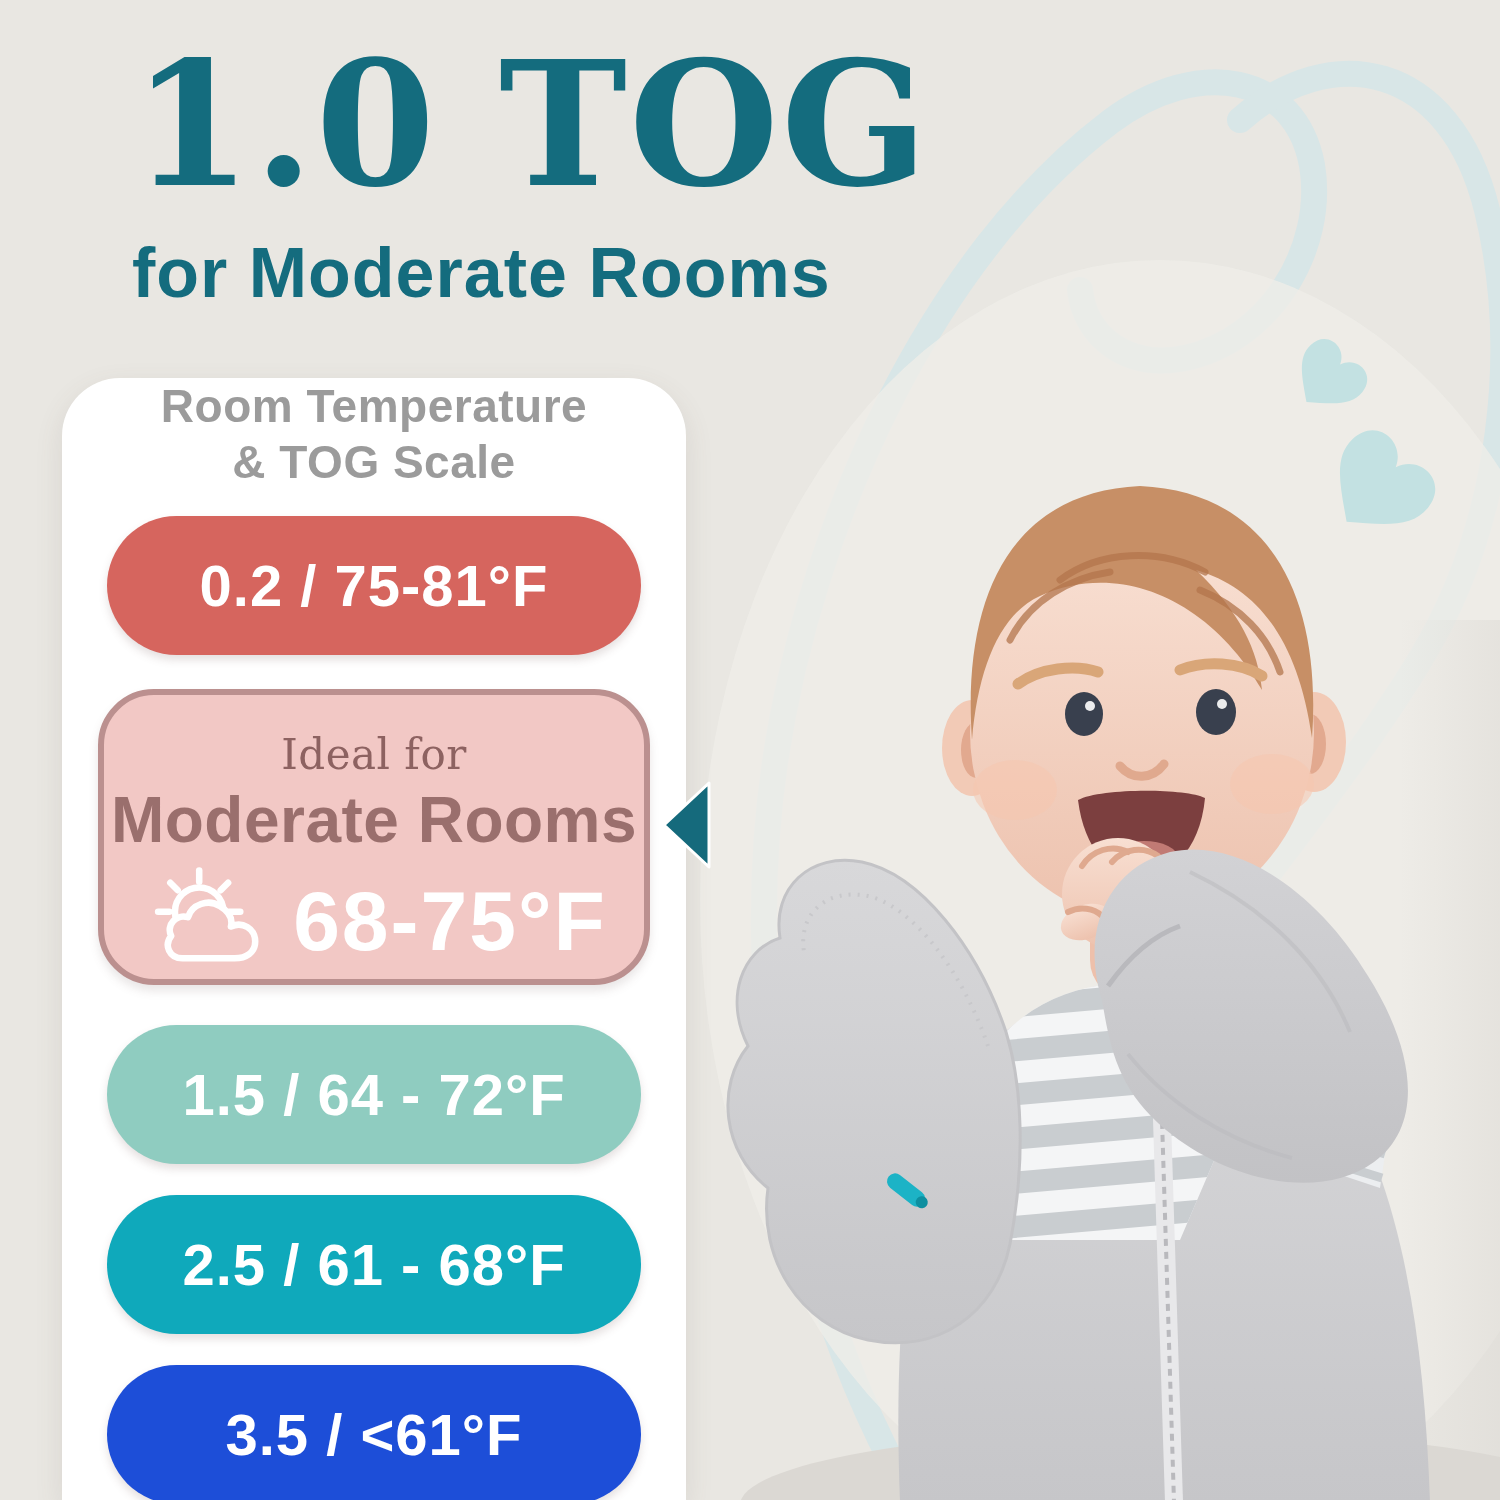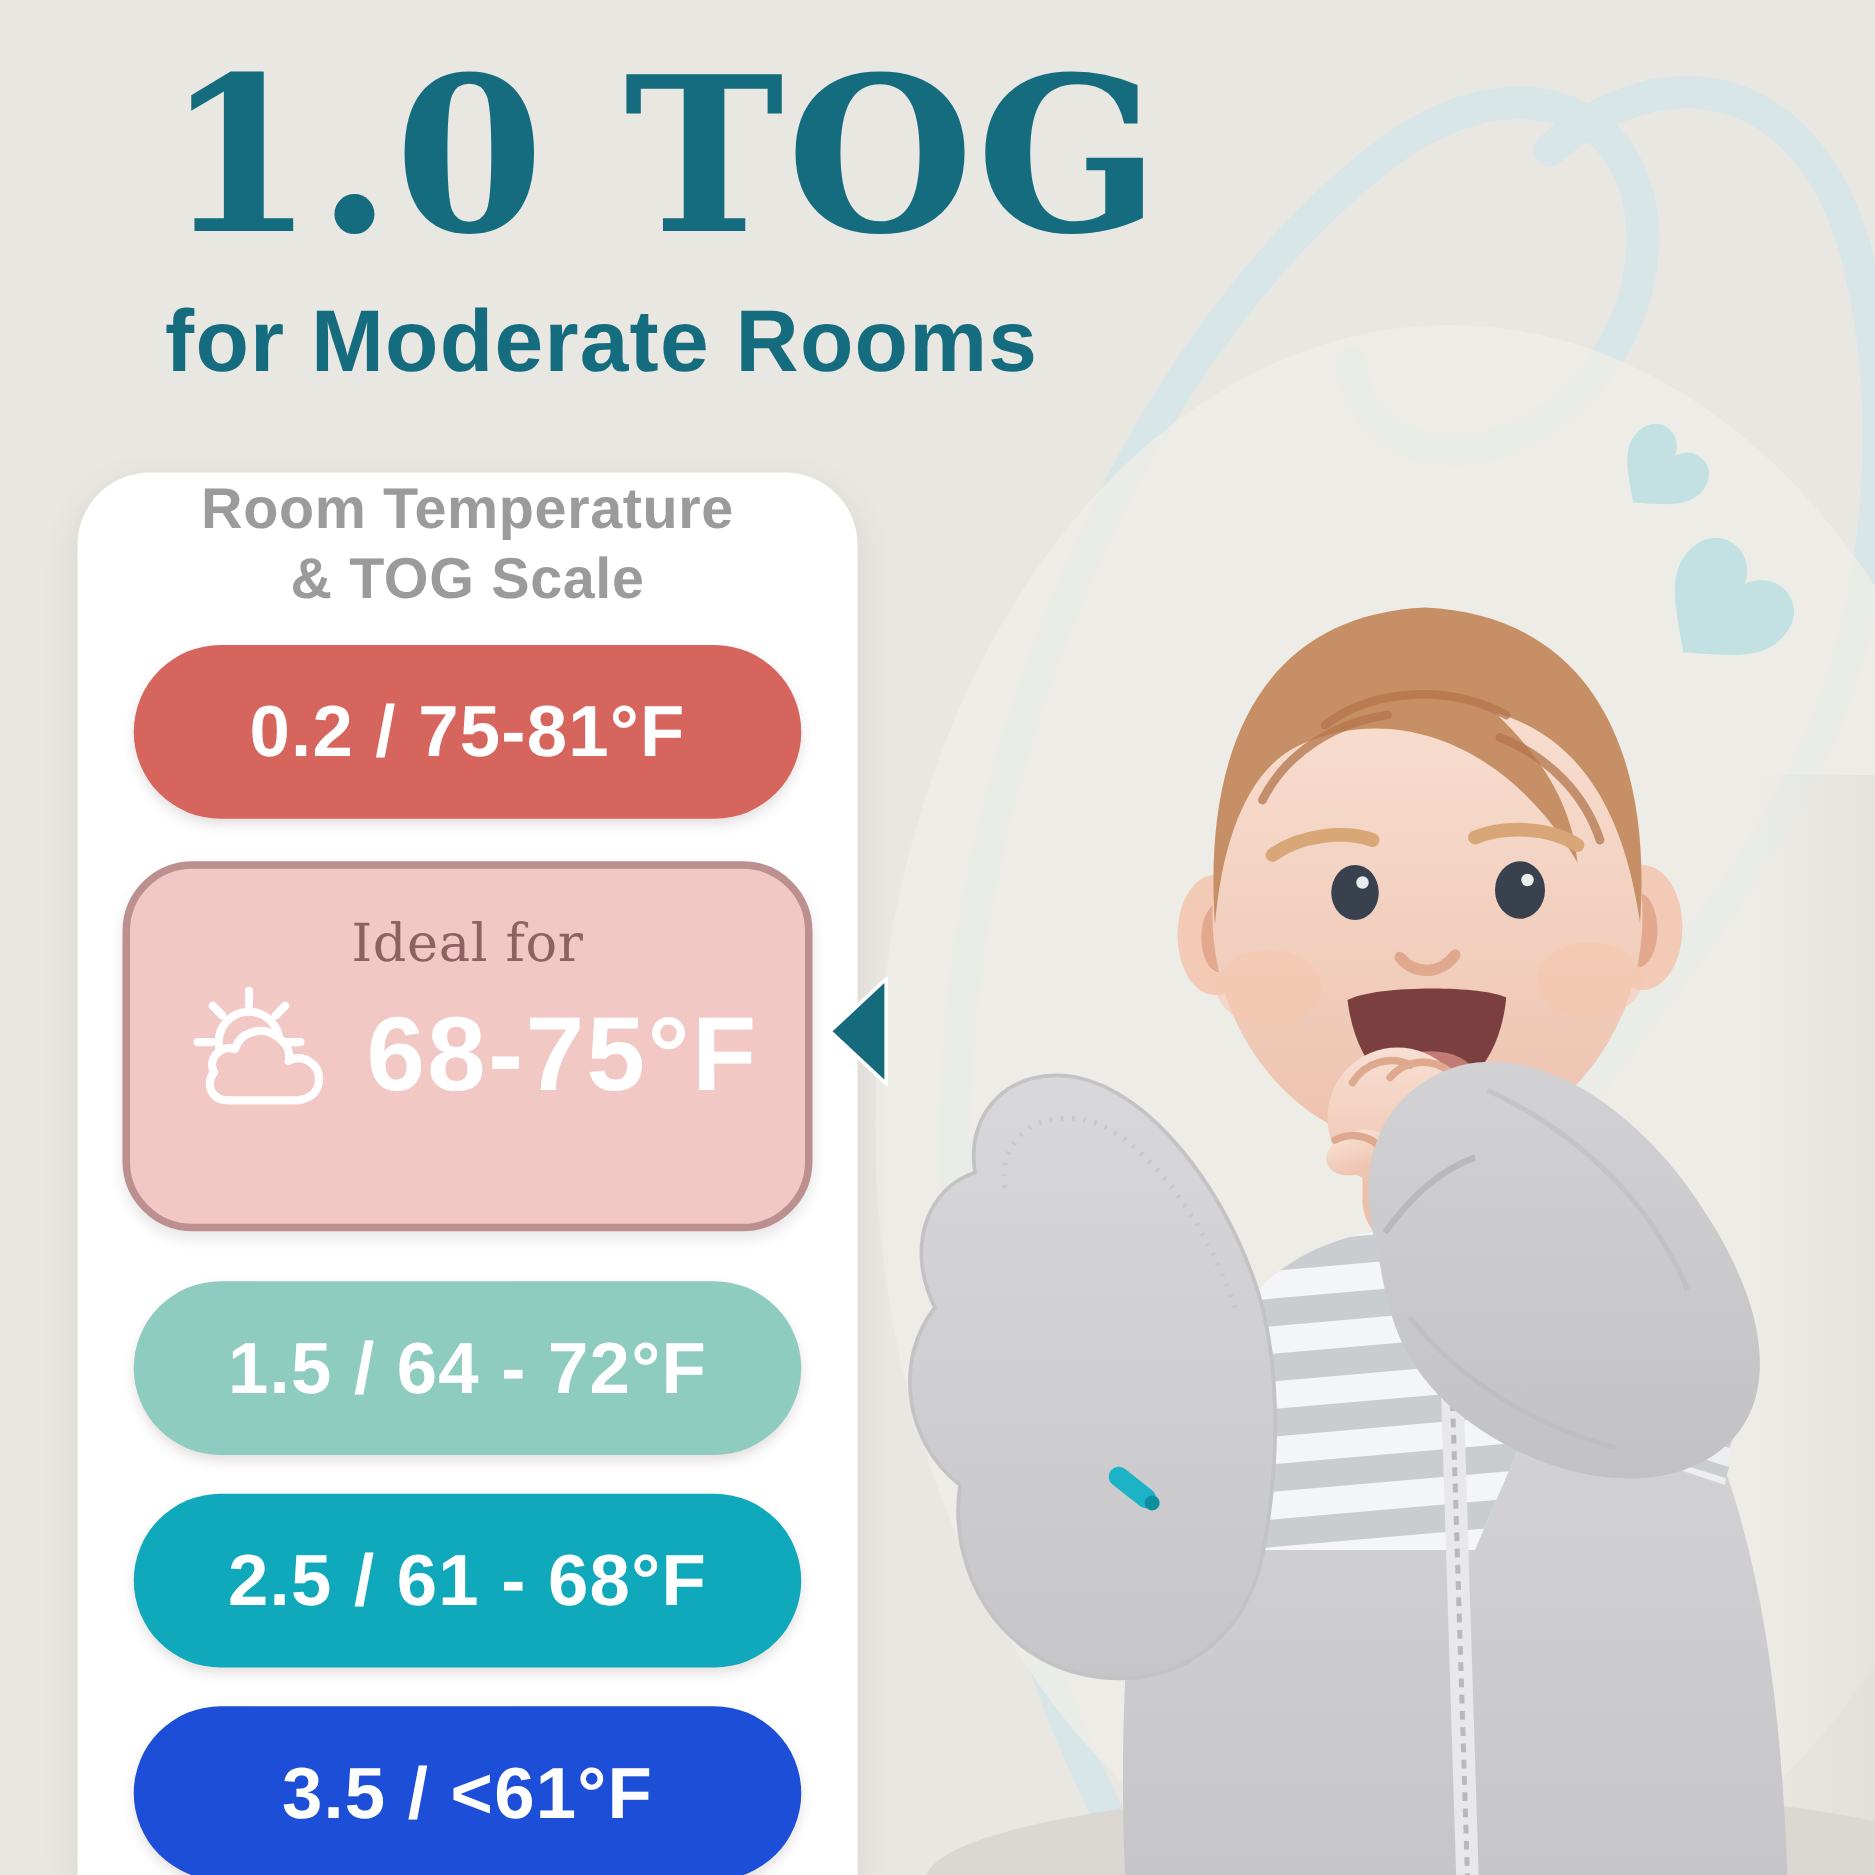--- a/index.html
+++ b/index.html
@@ -231,20 +231,21 @@
       <div>Room Temperature</div>
       <div>&amp; TOG Scale</div>
     </div>
 
     <div class="pill pill-red" style="background: rgb(214, 101, 94);">
       <span>0.2 / 75-81°F</span>
     </div>
 
     <div class="highlight-box" style="background: rgb(242, 200, 197); border-color: rgb(187, 144, 143);">
       <div class="ideal-label" style="color: rgb(141, 98, 97);">Ideal for</div>
+      <div class="room-label" style="color: rgb(154, 111, 109);">Moderate Rooms</div>
       <div class="temp-row">
         <svg width="150" height="112" viewBox="0 0 160 120" aria-hidden="true">
           <g fill="none" stroke="#ffffff" stroke-width="7" stroke-linecap="round">
             <circle cx="62" cy="50" r="26"></circle>
             <path d="M 94 50 L 106 50"></path>
             <path d="M 85 27 L 93 19"></path>
             <path d="M 62 18 L 62 6"></path>
             <path d="M 39 27 L 31 19"></path>
             <path d="M 30 50 L 18 50"></path>
             <path d="M 39 73 L 31 81"></path>

